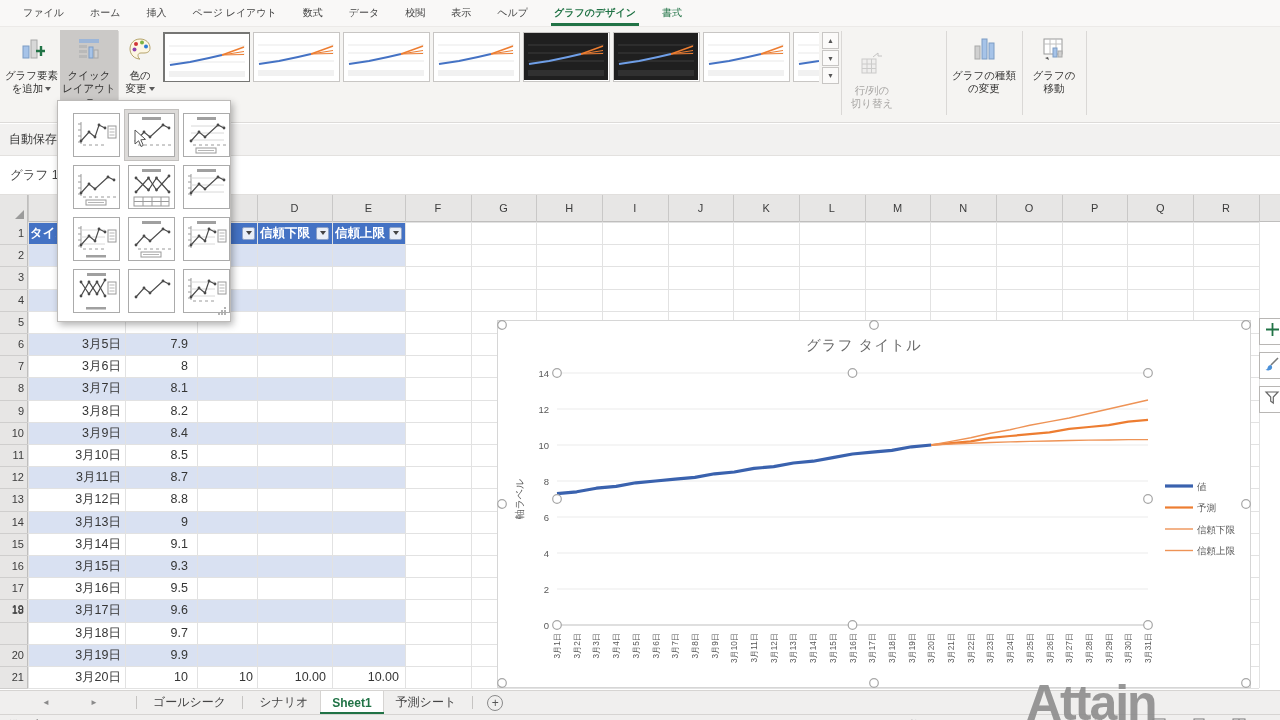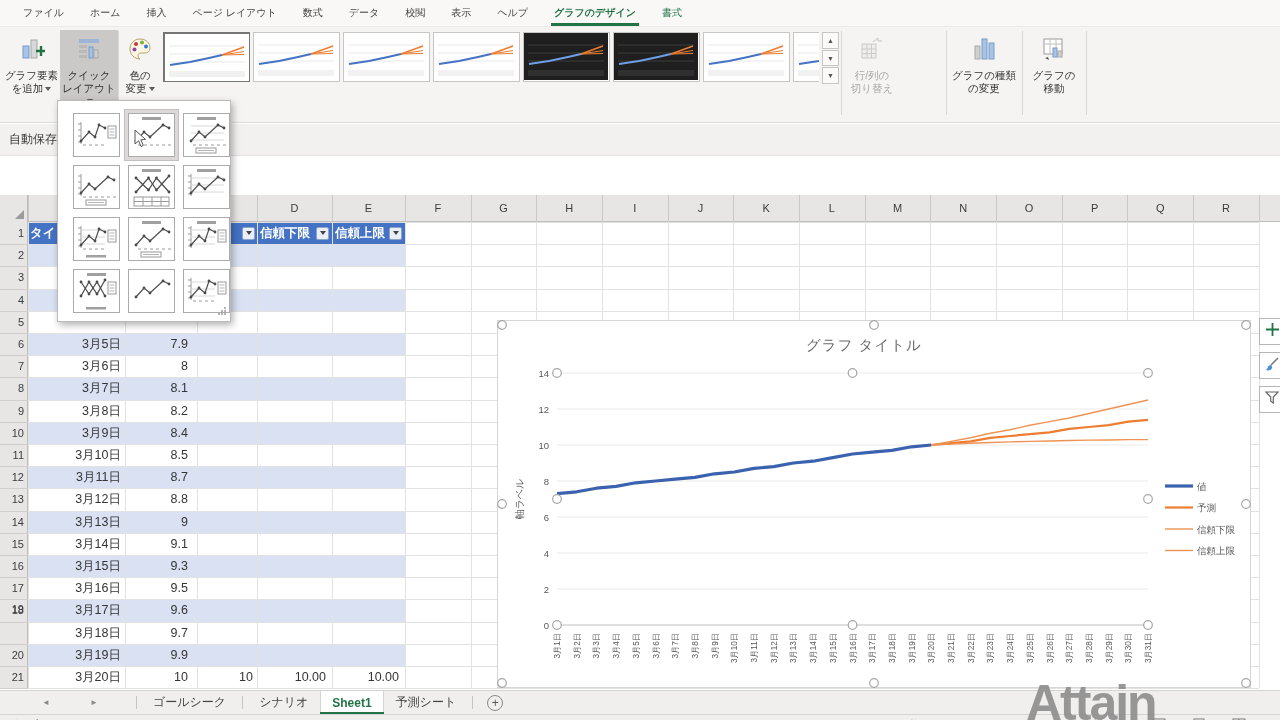--- a/index.html
+++ b/index.html
@@ -16,21 +16,21 @@
   .rtab.act { font-weight:bold; }
   .rtab.act::after { content:""; position:absolute; left:10px; right:10px; bottom:0; height:3px; background:#217346; }
 
   
   .ribbon { position:absolute; left:0; top:27px; width:1280px; height:96px; background:#f5f4f2;
     border-bottom:1px solid #dddbd9; }
   .bigbtn { position:absolute; top:3px; height:94px; display:flex; flex-direction:column; align-items:center;
     padding-top:6px; font-size:10.5px; color:#323130; text-align:center; line-height:1.18; cursor:default; }
   .bigbtn .lbl { white-space:pre-line; margin-top:5px; }
   .bigbtn.pressed { background:#cbc9c7; }
-  .bigbtn.disabled { color:#a8a6a4; }
+  .bigbtn.disabled { color:#a8a6a4;justify-content:center; }
   .bigbtn.disabled svg { opacity:.45; }
   .caret { display:inline-block; width:0; height:0; border-left:3.5px solid transparent;
     border-right:3.5px solid transparent; border-top:4px solid #5a5a5a; margin-left:2px; vertical-align:middle; }
   .gsep { position:absolute; top:4px; height:84px; width:1px; background:#dad8d6; }
   .grplabel { position:absolute; top:105px; font-size:10.5px; color:#605e5c; text-align:center; }
   .gallery { position:absolute; left:163px; top:5px; width:656px; height:52px; display:flex; gap:3px; overflow:hidden; }
   .galthumb { width:87px; height:50px; border:1px solid #c8c6c4; background:#fff; flex:none; }
   .galthumb.sel { border:2px solid #767674; }
   .galarrows { position:absolute; left:822px; top:5px; width:17px; height:52px; display:flex; flex-direction:column; gap:1px; }
   .galarrows div { flex:1; background:#fbfaf9; border:1px solid #c8c6c4; font-size:7px; color:#555;
@@ -304,20 +304,23 @@
     <div class="grplabel" style="left:400px;width:160px;">グラフ スタイル</div>
     <div class="grplabel" style="left:845px;width:100px;">データ</div>
     <div class="grplabel" style="left:950px;width:68px;">種類</div>
     <div class="grplabel" style="left:1024px;width:58px;">場所</div>
   </div>
 
   <div class="qatrow">
     <span>自動保存</span>
   </div>
 
+  <div class="formrow">
+    <div class="namebox">グラフ 1</div>
+  </div>
 
   <div class="sheet" id="sheet">
       <div class="colheadband"></div>
       <div class="rowheadband"></div>
       <div class="cornerbox"></div>
       <div class="collabel" style="left:257px;width:75px;">D</div>
       <div class="collabel" style="left:332px;width:73px;">E</div>
       <div class="collabel" style="left:405px;width:65.68px;">F</div>
       <div class="collabel" style="left:470.68px;width:65.68px;">G</div>
       <div class="collabel" style="left:536.36px;width:65.67999999999995px;">H</div>

